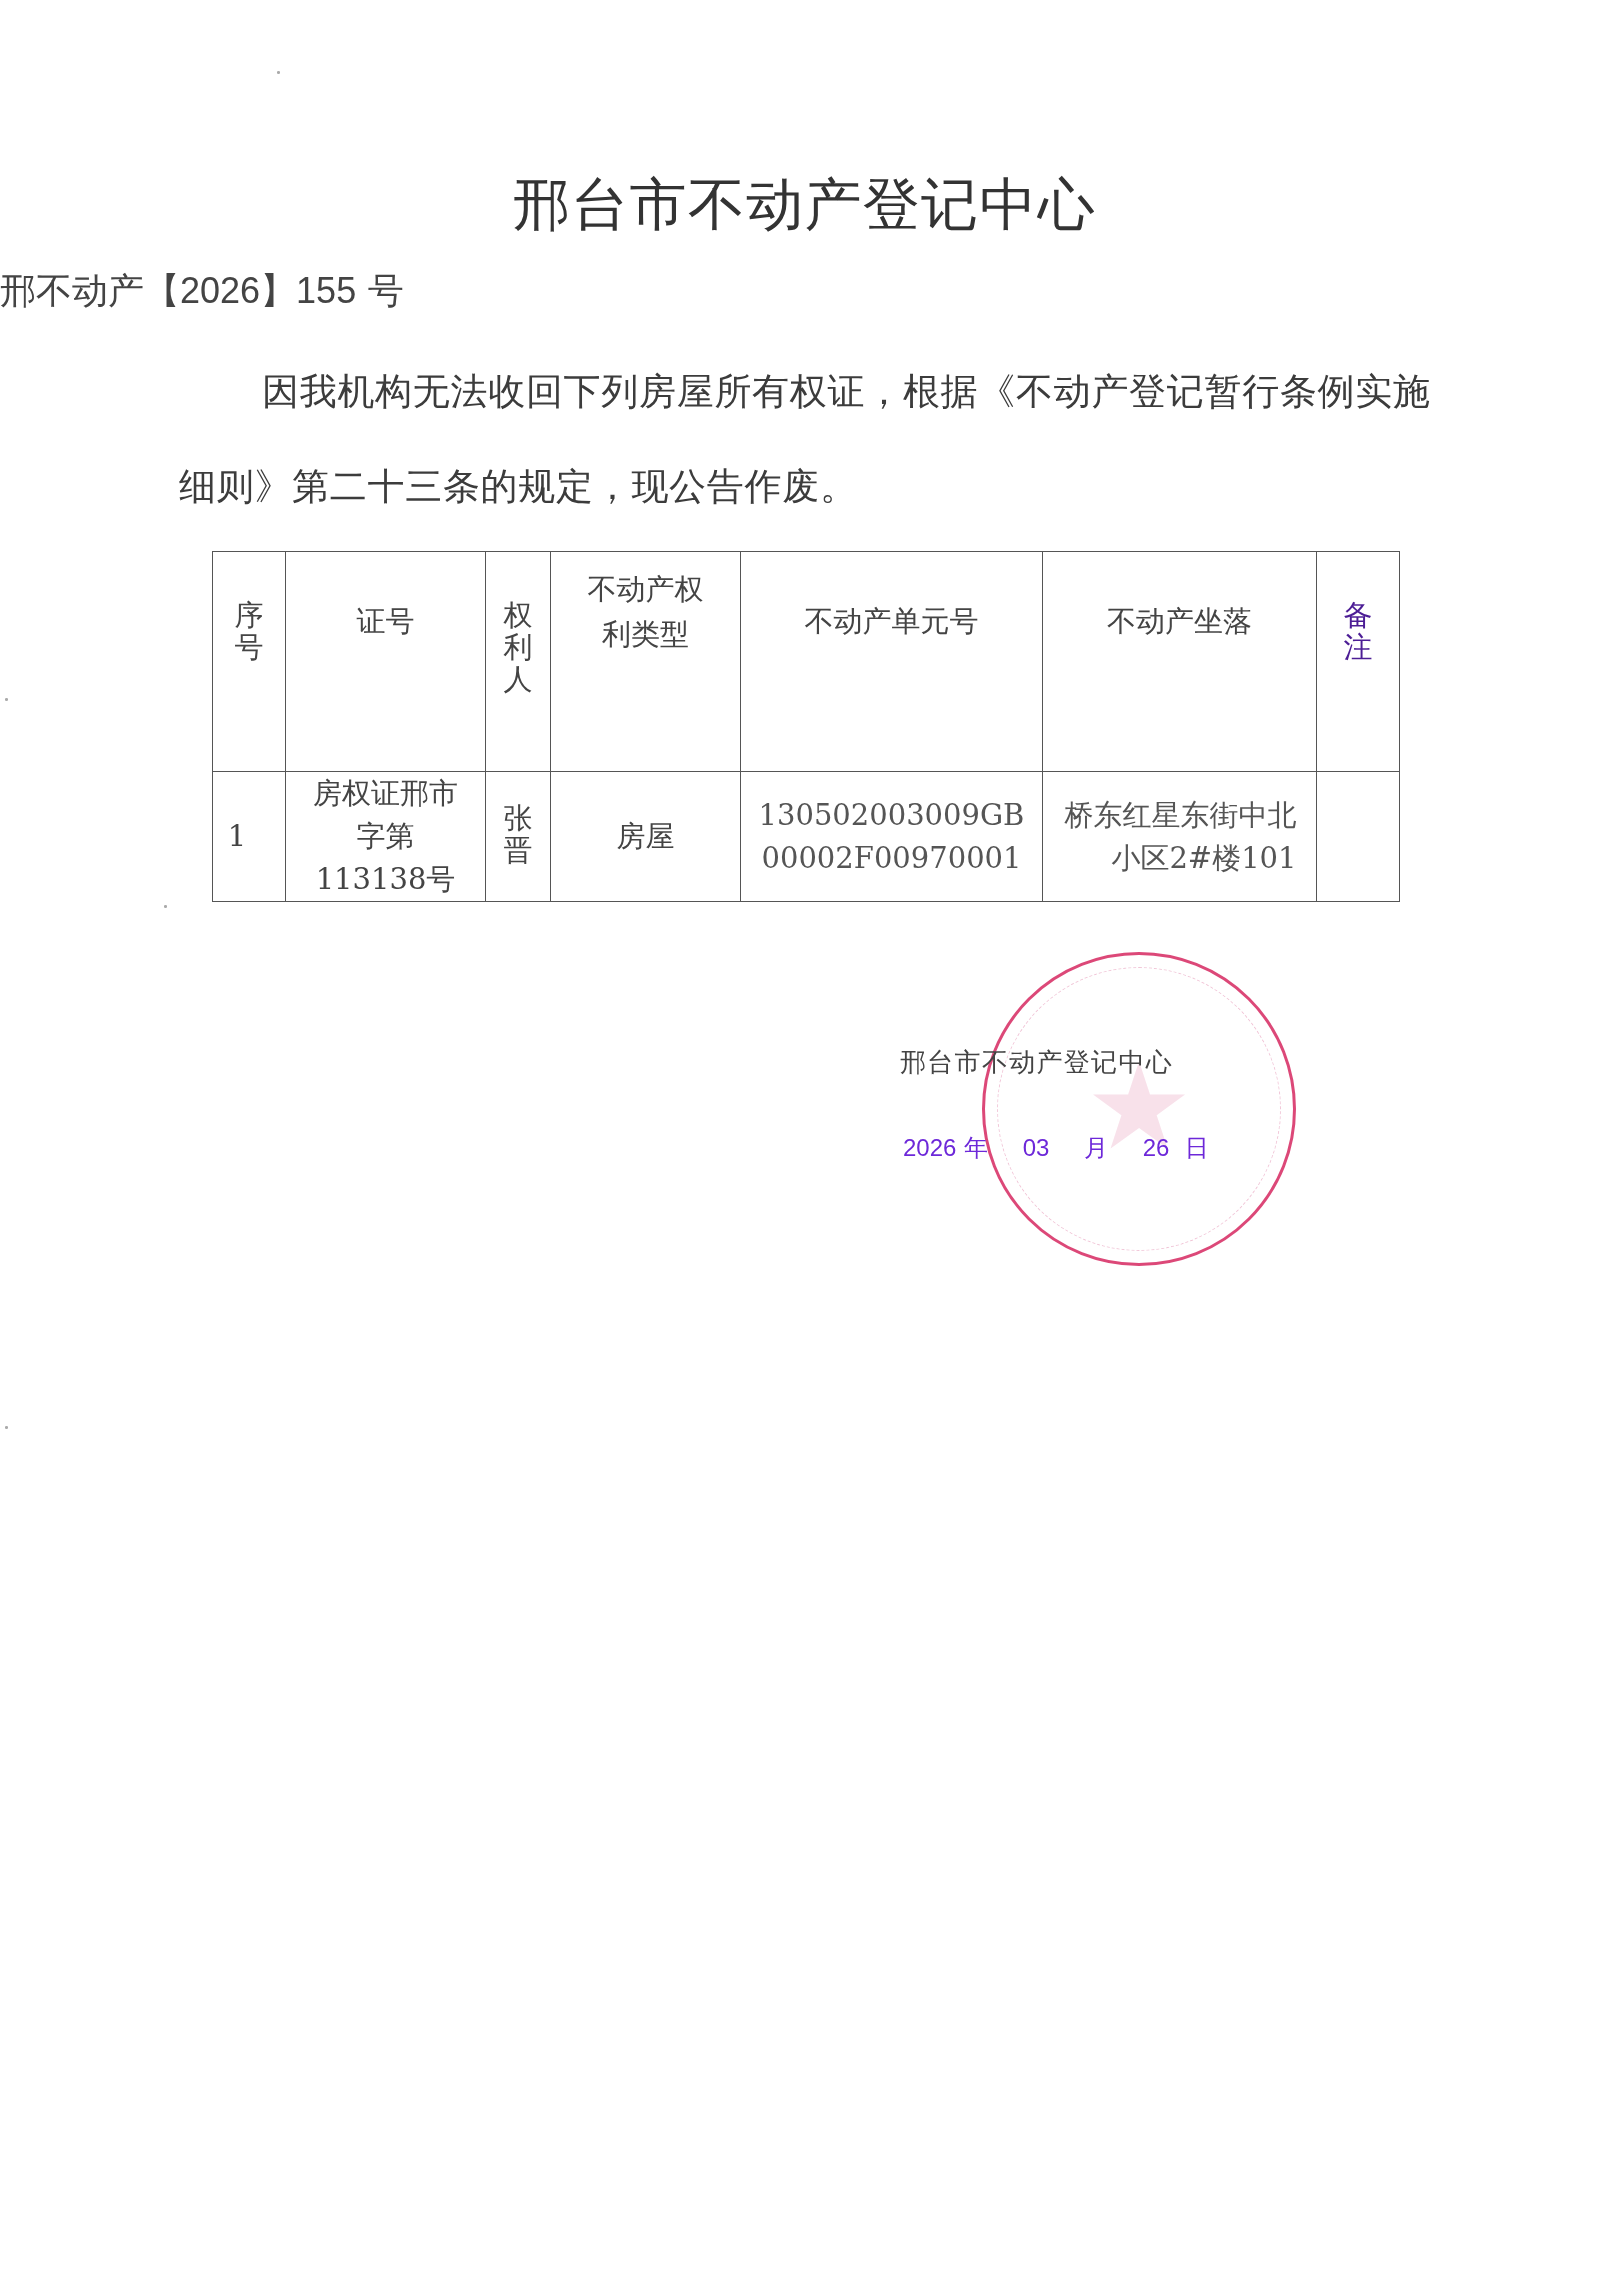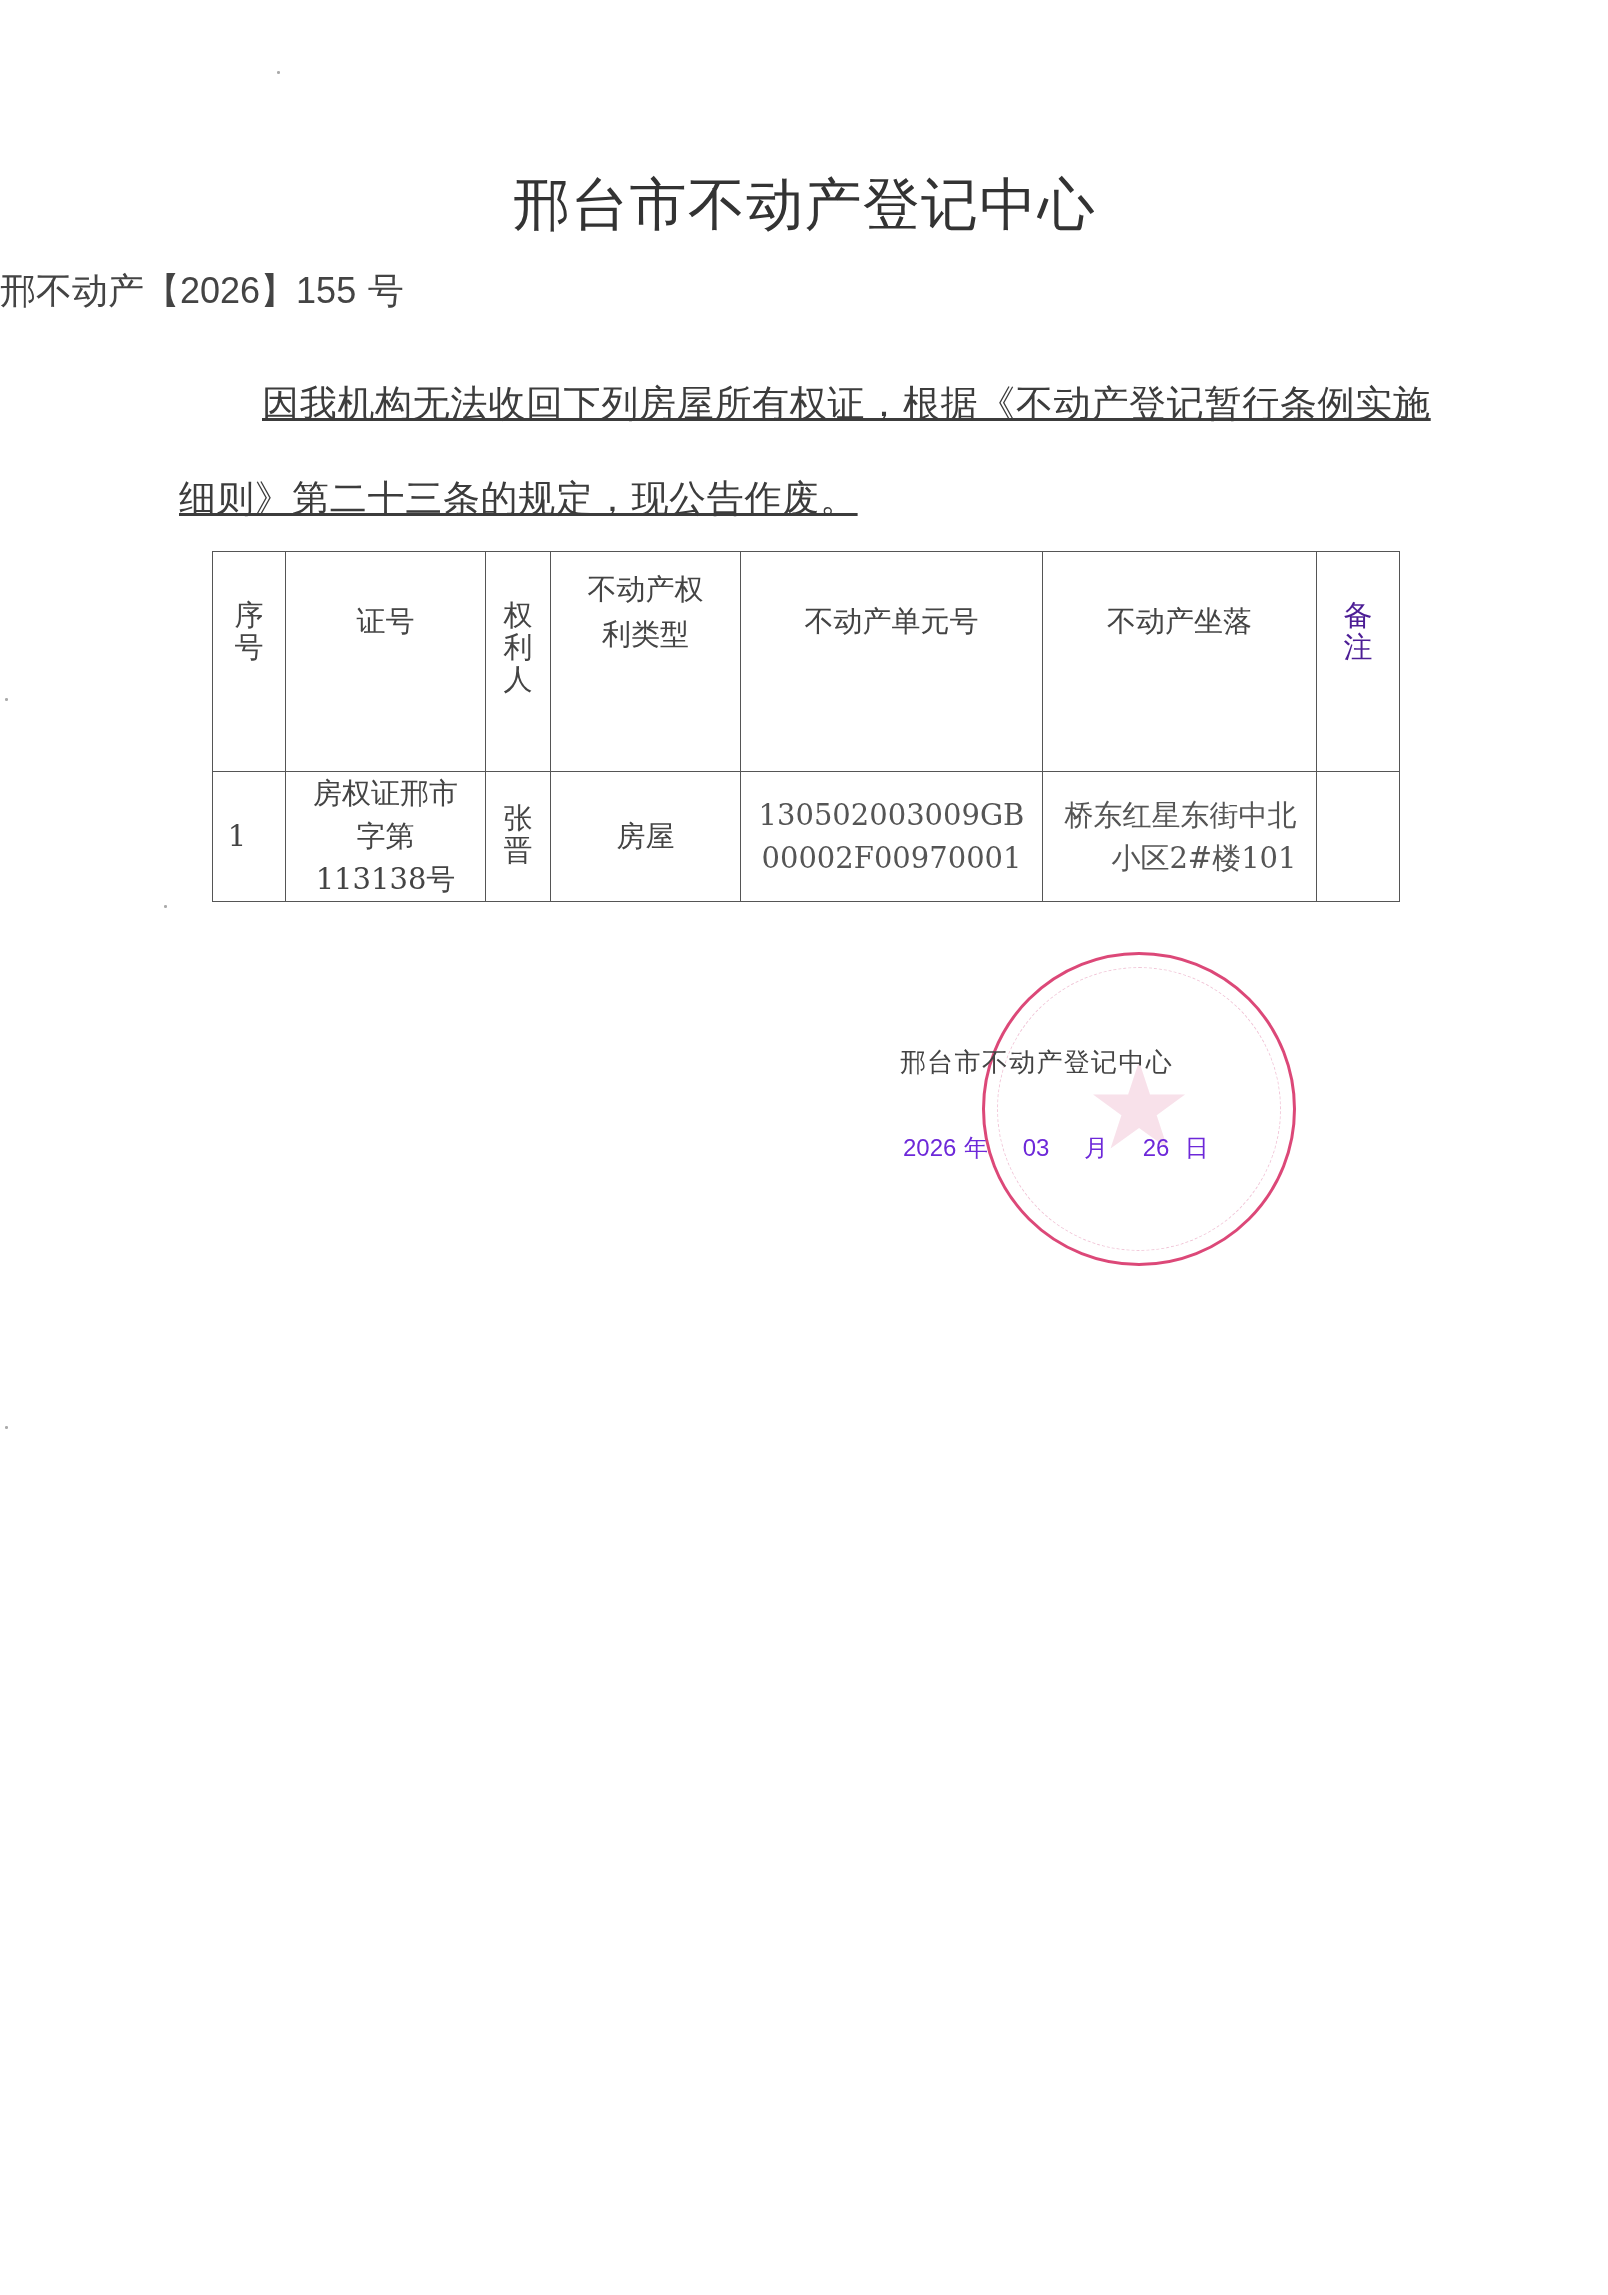--- a/index.html
+++ b/index.html
@@ -11,23 +11,23 @@
   .title {
     position: absolute; left: 0; width: 1609px; top: 167px;
     text-align: center; font-size: 57px; letter-spacing: 1.3px; color: #333;
   }
   .docno {
     position: absolute; left: 0; width: 1609px; top: 267px;
     text-align: left; font-size: 36px; color: #444;
   }
   .docno .num { font-family: "Liberation Sans", "DejaVu Sans", sans-serif; }
   .para {
-    position: absolute; left: 179px; width: 1256px; top: 356px;
+    position: absolute; left: 179px; width: 1256px; top: 344px;
     font-size: 37px; line-height: 95px; color: #3c3c3c;
-    text-indent: 83px; letter-spacing: 0.7px; text-decoration: underline;
+    text-indent: 83px; letter-spacing: 0.7px;
   }
   table.notice {
     position: absolute; left: 212px; top: 551px; width: 1188px;
     border-collapse: collapse; table-layout: fixed;
     font-family: "DejaVu Serif", "Liberation Serif", serif;
     color: #444;
   }
   table.notice td, table.notice th {
     border: 1.3px solid #555; text-align: center; vertical-align: middle;
     font-weight: normal; padding: 0;

